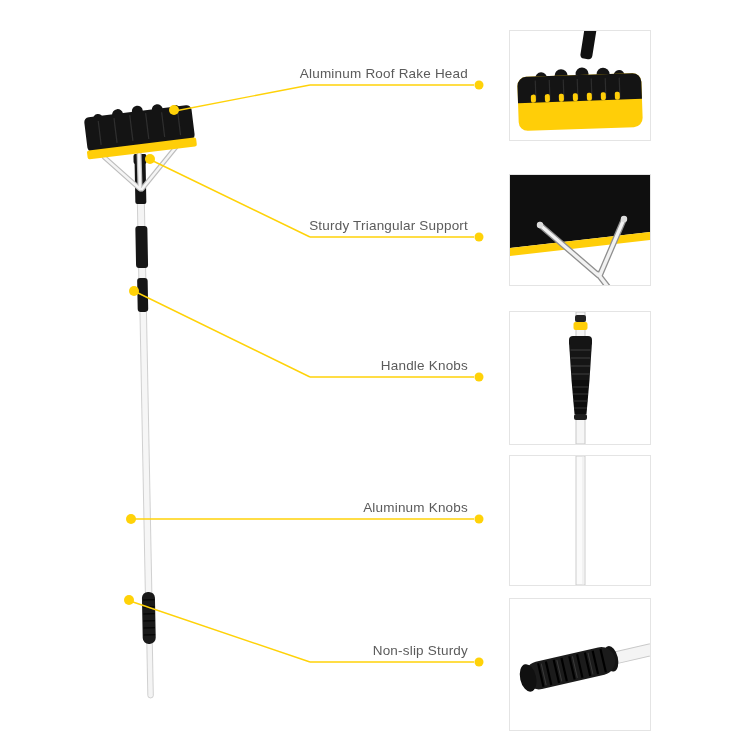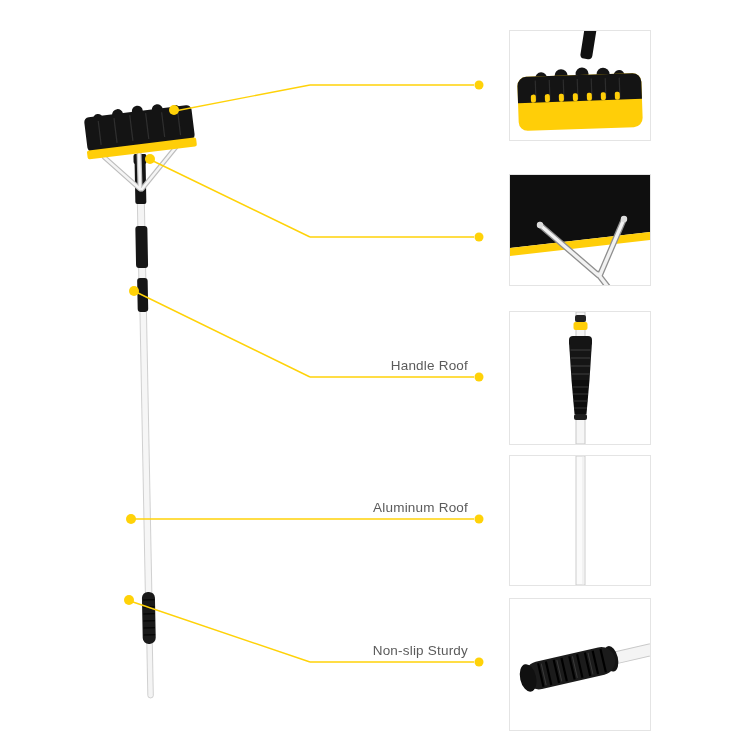--- a/index.html
+++ b/index.html
@@ -97,22 +97,24 @@
       <circle cx="131" cy="519" r="5"></circle>
       <circle cx="129" cy="600" r="5"></circle>
       <circle cx="479" cy="85" r="4.5"></circle>
       <circle cx="479" cy="237" r="4.5"></circle>
       <circle cx="479" cy="377" r="4.5"></circle>
       <circle cx="479" cy="519" r="4.5"></circle>
       <circle cx="479" cy="662" r="4.5"></circle>
     </g>
   </svg>
 
-  <div class="callout-label l3">Handle Roof</div>
-  <div class="callout-label l4">Aluminum Roof</div>
+  <div class="callout-label l1">Aluminum Roof Rake Head</div>
+  <div class="callout-label l2">Sturdy Triangular Support</div>
+  <div class="callout-label l3">Handle Knobs</div>
+  <div class="callout-label l4">Aluminum Knobs</div>
   <div class="callout-label l5">Non-slip Sturdy</div>
 
   <div class="thumb t1">
     <svg viewBox="0 0 140 109" preserveAspectRatio="none">
       <g transform="rotate(9 78 14)">
         <rect x="72" y="-8" width="12" height="36" rx="4" fill="#111111"></rect>
       </g>
       <g transform="rotate(-2 70 70)">
         <circle cx="32" cy="46" r="6" fill="#141414"></circle>
         <circle cx="52" cy="44" r="6.5" fill="#141414"></circle>

